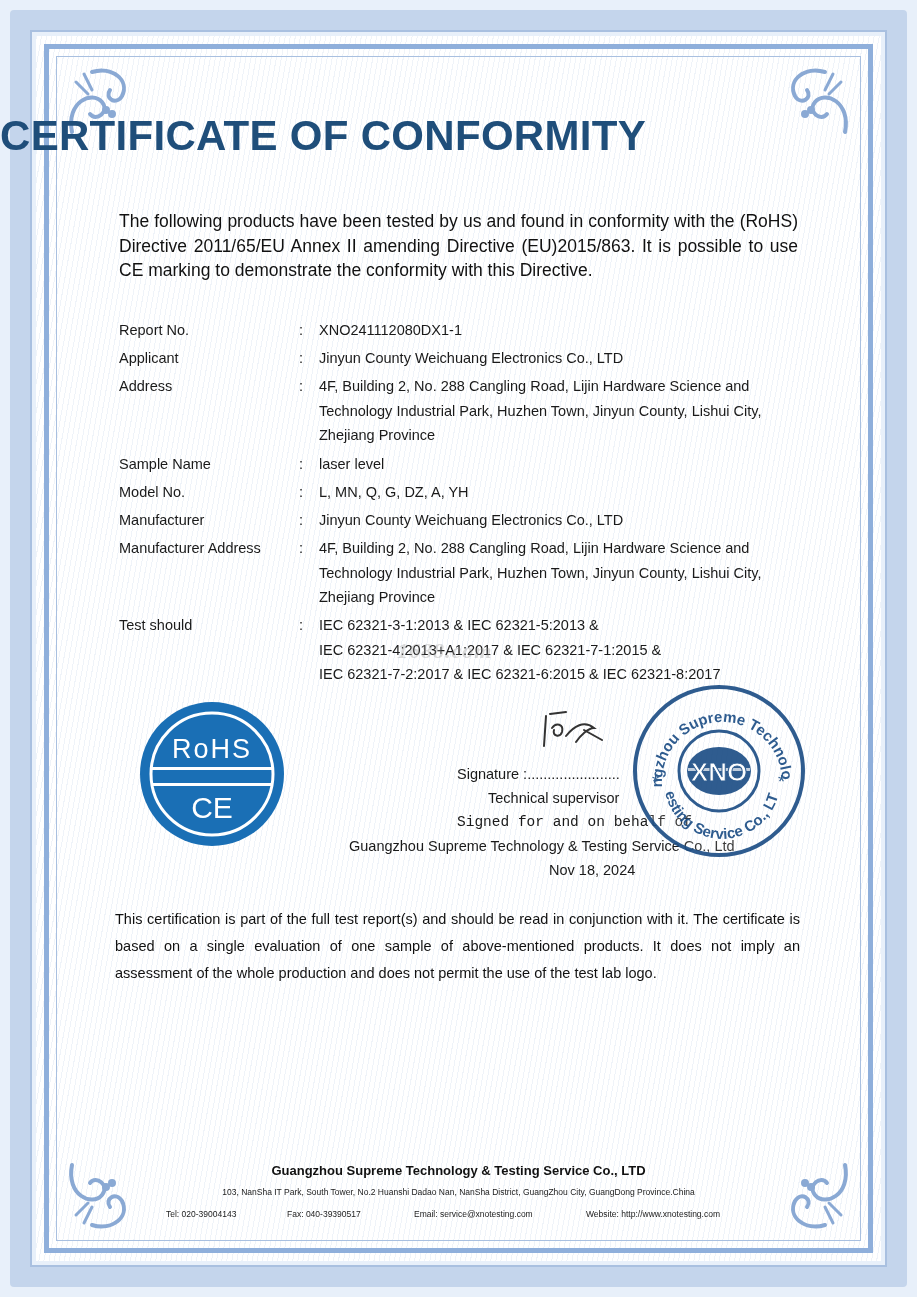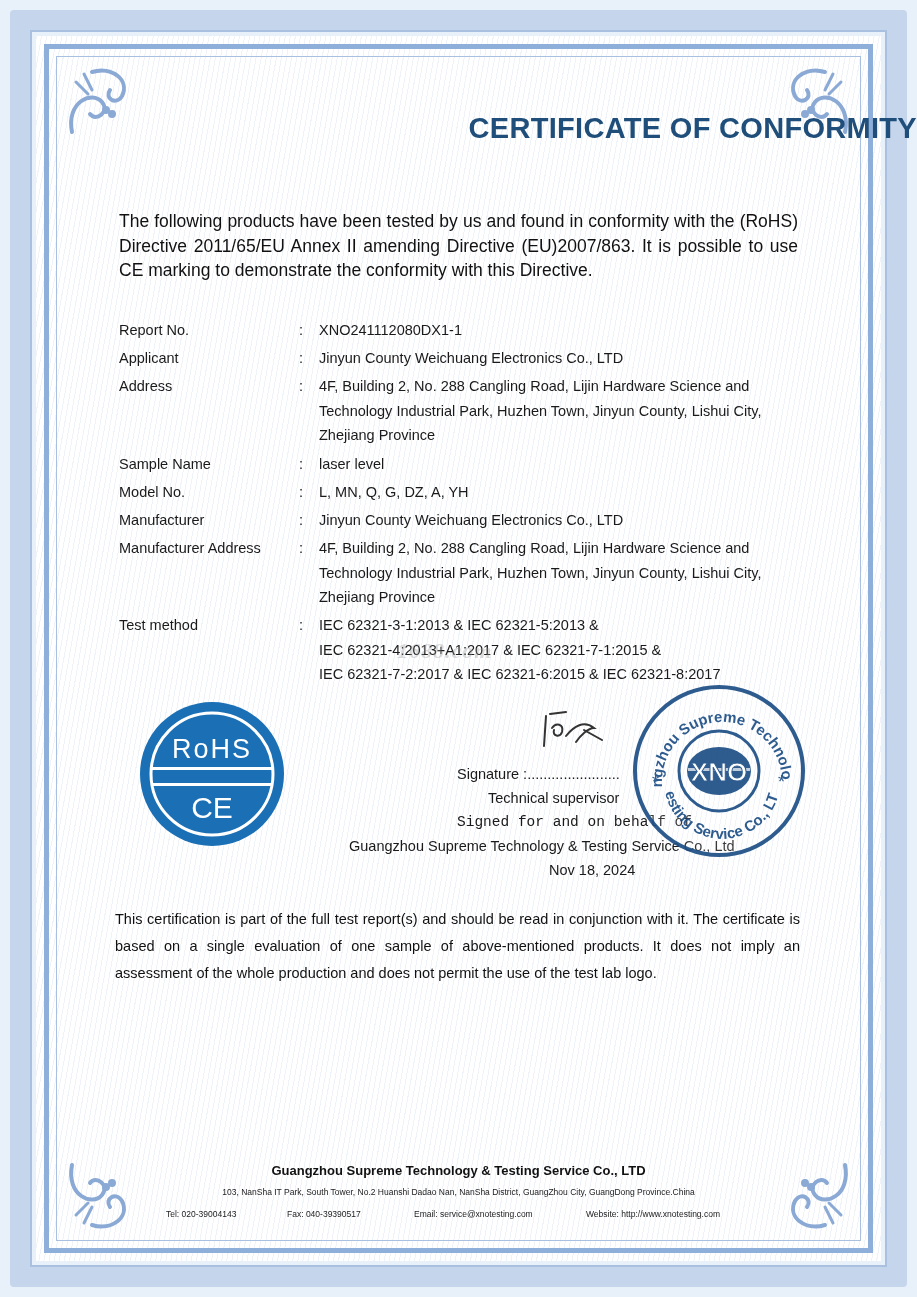--- a/index.html
+++ b/index.html
@@ -35,21 +35,21 @@
     color: #8aa9d4;
   }
   .corner svg { width: 100%; height: 100%; }
   .c-tl { left: 62px; top: 62px; }
   .c-tr { right: 62px; top: 62px; transform: scaleX(-1); }
   .c-bl { left: 62px; bottom: 62px; transform: scaleY(-1); }
   .c-br { right: 62px; bottom: 62px; transform: scale(-1,-1); }
 
   .title {
     position: absolute; left: 0; width: 917px; top: 112px;
-    text-align: right; font-size: 29px; font-weight: bold;
+    text-align: left; font-size: 42px; font-weight: bold;
     color: #1f4e7a; letter-spacing: 0.3px;
   }
   .intro {
     position: absolute; left: 119px; top: 209px; width: 679px;
     font-size: 17.5px; line-height: 24.5px; text-align: justify;
     text-align-last: left; color: #111;
   }
   .fields {
     position: absolute; left: 119px; top: 318px; width: 690px;
     font-size: 14.5px; color: #1a1a1a;
@@ -146,21 +146,21 @@
     <path d="M10 70 C4 40 30 28 40 40 C48 50 34 60 28 52"></path>
     <path d="M30 10 C50 4 68 18 60 34 C54 44 42 36 48 28"></path>
     <path d="M14 20 L26 32 M22 12 L30 28" stroke-width="3"></path>
     <circle cx="44" cy="48" r="2" fill="currentColor"></circle>
     <circle cx="50" cy="52" r="2" fill="currentColor"></circle>
   </svg>
 </div>
 
 <h1 class="title">CERTIFICATE OF CONFORMITY</h1>
 
-<p class="intro">The following products have been tested by us and found in conformity with the (RoHS) Directive 2011/65/EU Annex II amending Directive (EU)2007/863. It is possible to use CE marking to demonstrate the conformity with this Directive.</p>
+<p class="intro">The following products have been tested by us and found in conformity with the (RoHS) Directive 2011/65/EU Annex II amending Directive (EU)2015/863. It is possible to use CE marking to demonstrate the conformity with this Directive.</p>
 
 <div class="fields">
   <div class="field-row">
     <span class="field-label">Report No.</span>
     <span class="field-colon">:</span>
     <span class="field-value">
       <div>XNO241112080DX1-1</div>
     </span>
   </div>
   <div class="field-row">
@@ -203,21 +203,21 @@
   <div class="field-row">
     <span class="field-label">Manufacturer Address</span>
     <span class="field-colon">:</span>
     <span class="field-value">
       <div>4F, Building 2, No. 288 Cangling Road, Lijin Hardware Science and</div>
       <div>Technology Industrial Park, Huzhen Town, Jinyun County, Lishui City,</div>
       <div>Zhejiang Province</div>
     </span>
   </div>
   <div class="field-row">
-    <span class="field-label">Test method</span>
+    <span class="field-label">Test should</span>
     <span class="field-colon">:</span>
     <span class="field-value">
       <div>IEC 62321-3-1:2013 &amp; IEC 62321-5:2013 &amp;</div>
       <div>IEC 62321-4:2013+A1:2017 &amp; IEC 62321-7-1:2015 &amp;</div>
       <div>IEC 62321-7-2:2017 &amp; IEC 62321-6:2015 &amp; IEC 62321-8:2017</div>
     </span>
   </div>
 </div>
 
 <div class="watermark">1688.com</div>

